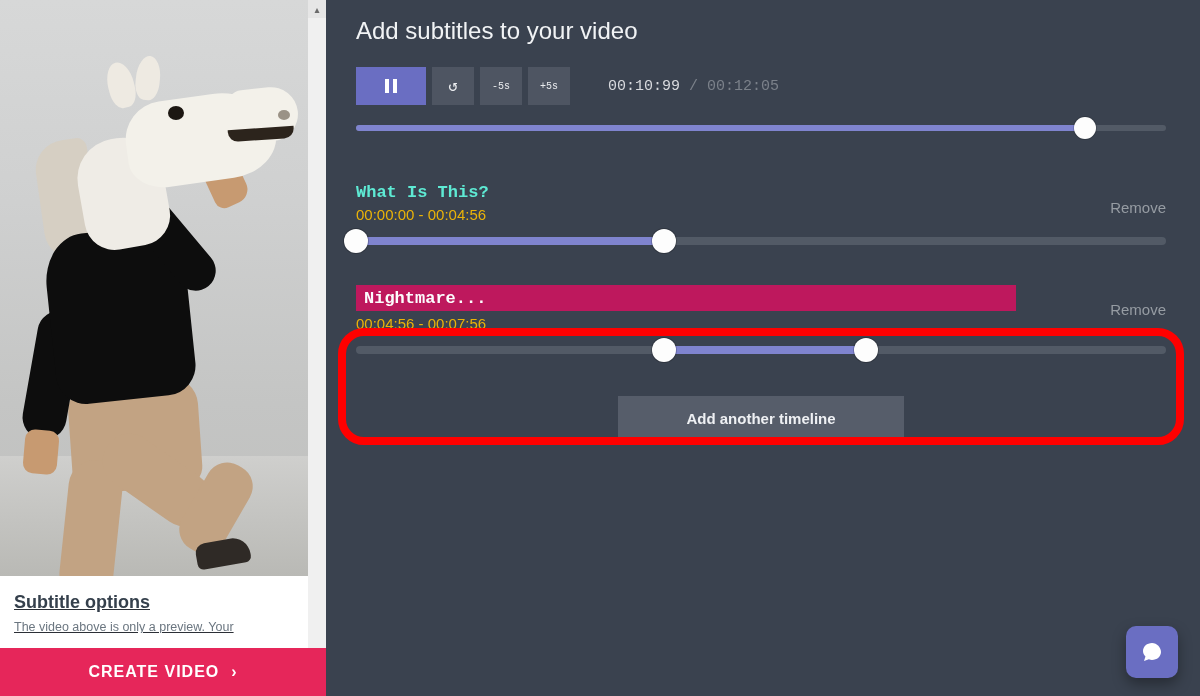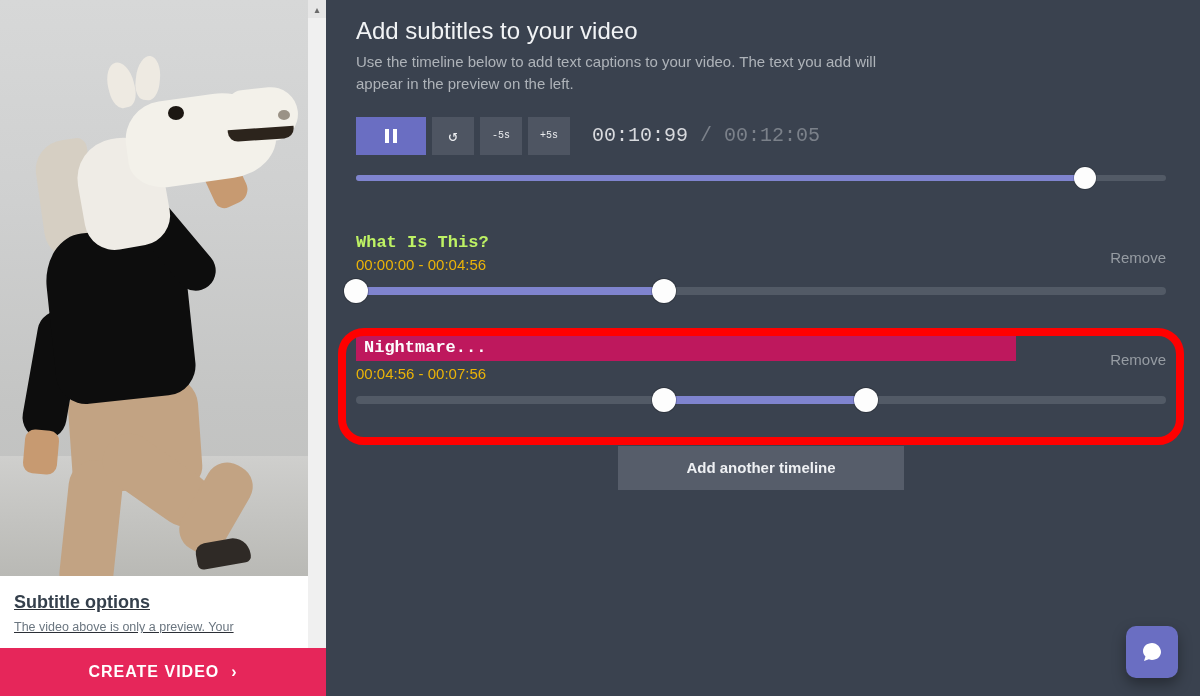--- a/index.html
+++ b/index.html
@@ -47,30 +47,30 @@
 
   
   .main { flex:1; height:100%; padding: 17px 34px 22px 30px; position:relative; display:flex; flex-direction:column; }
   .title { font-size: 24px; font-weight: 500; color:#f1f3f5; }
   .subtitle { font-size: 15px; color:#aeb3b9; margin-top:6px; line-height:1.45; max-width:520px; }
 
   .controls-row { display:flex; align-items:center; gap:6px; margin-top:22px; }
   .btn { height:38px; min-width:42px; padding:0 10px; background:#4e5562; color:#e9ebee; display:inline-flex; align-items:center; justify-content:center; font-size:10px; font-family:"Courier New", monospace; cursor:pointer; border:none; }
   .btn.primary { background:#6a6ec2; width:70px; }
   .btn.icon { width:42px; font-size:16px; }
-  .time-readout { margin-left:16px; font-family:"Courier New", monospace; font-size:20px; color:#d8dade; }
+  .time-readout { margin-left:32px; font-family:"Courier New", monospace; font-size:15px; color:#d8dade; }
   .time-readout .dim { color:#7b818a; }
 
   .progress-outer { margin-top:20px; height:14px; }
   .track { position:relative; height:6px; background:#525a66; border-radius:3px; }
   .track .fill { position:absolute; left:0; top:0; bottom:0; background:#7f84cf; border-radius:3px; }
   .knob { position:absolute; top:50%; width:22px; height:22px; border-radius:50%; background:#fdfdfd; transform:translate(-50%,-50%); box-shadow:0 0 0 1px rgba(0,0,0,.15); cursor:pointer; }
 
   .subtitle-block { margin-top:36px; position:relative; }
-  .st-label { font-family:"Courier New", monospace; font-size:17px; font-weight:700; color:#bef264; }
+  .st-label { font-family:"Courier New", monospace; font-size:17px; font-weight:700; color:#5eead4; }
   .st-input { font-family:"Courier New", monospace; font-size:17px; font-weight:700; color:#fcfcfd; background:#be185d; border:none; outline:none; padding:4px 8px; width:660px; height:26px; }
   .st-times { font-family:Liberation Sans, sans-serif; font-size:15px; color:#eab308; margin-top:4px; }
   .remove-link { position:absolute; right:0; top:16px; color:#969ca3; font-size:15px; cursor:pointer; }
   .range-track { position:relative; height:8px; background:#525a66; border-radius:4px; margin-top:14px; }
   .range-fill { position:absolute; top:0; bottom:0; background:#7f84cf; border-radius:4px; }
   .range-knob { position:absolute; top:50%; width:24px; height:24px; border-radius:50%; background:#fdfdfd; transform:translate(-50%,-50%); box-shadow:0 0 0 1px rgba(0,0,0,.2); cursor:pointer; }
 
   .highlight-box { position:absolute; border:8px solid #ff0000; border-radius:26px; pointer-events:none; }
 
   .add-sub-btn { margin:42px auto 0 auto; width:286px; height:44px; background:#565d6a; color:#eef0f3; font-weight:700; font-size:15px; display:flex; align-items:center; justify-content:center; cursor:pointer; }
@@ -123,21 +123,20 @@
     <div class="thumb-up">▴</div>
   </div>
   <div class="create-btn">
     <span>CREATE VIDEO</span>
     <span class="chev">›</span>
   </div>
 </div>
 
 <div class="main">
   <div class="title">Add subtitles to your video</div>
-  <div class="subtitle">Use the timeline below to add text captions to your video. The text you add will appear in the preview on the left.</div>
 
   <div class="controls-row">
     <button class="btn primary">
       <span class="pause-icon">
           <span></span>
           <span></span>
         </span>
     </button>
     <button class="btn icon">
       <span>↺</span>

